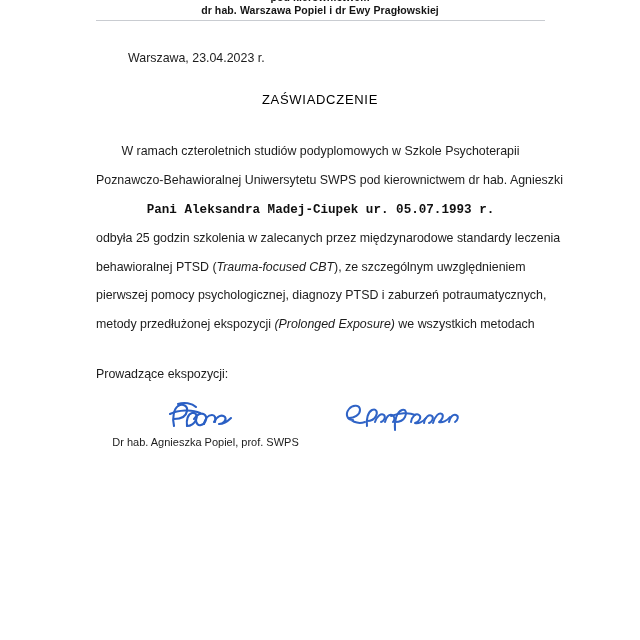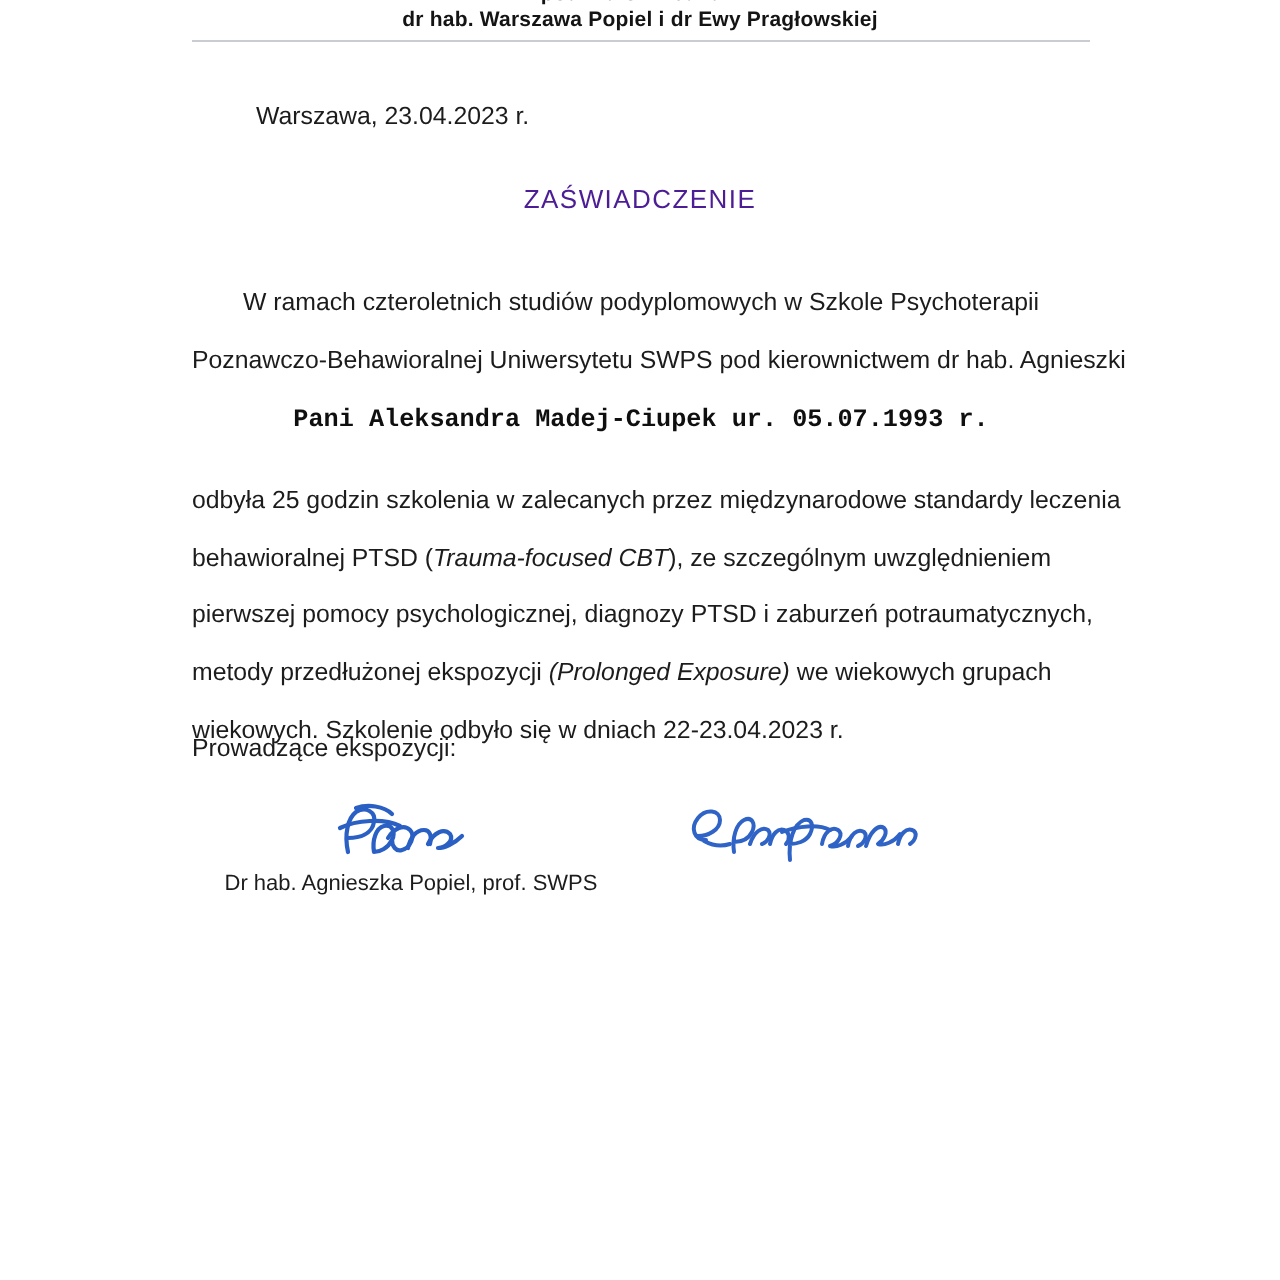--- a/index.html
+++ b/index.html
@@ -65,21 +65,21 @@
 
   
   .doc-title {
     position: absolute;
     left: 0;
     top: 92px;
     width: 640px;
     text-align: center;
     font-size: 13px;
     letter-spacing: 0.055em;
-    color: #4c1d95;
+    color: #000000;
   }
 
   
   .intro {
     position: absolute;
     left: 96px;
     top: 137px;
     width: 449px;
     text-align: center;
     font-size: 12.4px;
@@ -107,21 +107,20 @@
 
   
   .body-block {
     position: absolute;
     left: 96px;
     top: 224px;
     width: 455px;
     font-size: 12.4px;
     line-height: 28.7px;
     color: #1c1c1c;
-    margin-top: 12px;
   }
   .body-block .body-line {
     display: block;
     white-space: nowrap;
   }
   .body-block i {
     font-style: italic;
   }
 
   
@@ -194,22 +193,21 @@
     <span class="intro-line">W ramach czteroletnich studiów podyplomowych w Szkole Psychoterapii</span>
     <span class="intro-line">Poznawczo-Behawioralnej Uniwersytetu SWPS pod kierownictwem dr hab. Agnieszki</span>
   </div>
 
   <div class="recipient">Pani Aleksandra Madej-Ciupek ur. 05.07.1993 r.</div>
 
   <div class="body-block">
     <span class="body-line"><span>odbyła 25 godzin szkolenia w zalecanych przez międzynarodowe standardy leczenia</span></span>
     <span class="body-line"><span>behawioralnej PTSD (</span><i>Trauma-focused CBT</i><span>), ze szczególnym uwzględnieniem</span></span>
     <span class="body-line"><span>pierwszej pomocy psychologicznej, diagnozy PTSD i zaburzeń potraumatycznych,</span></span>
-    <span class="body-line"><span>metody przedłużonej ekspozycji </span><i>(Prolonged Exposure)</i><span> we wiekowych grupach</span></span>
-    <span class="body-line"><span>wiekowych. Szkolenie odbyło się w dniach 22-23.04.2023 r.</span></span>
+    <span class="body-line"><span>metody przedłużonej ekspozycji </span><i>(Prolonged Exposure)</i><span> we wszystkich metodach</span></span>
   </div>
 
   <div class="trainers-label">Prowadzące ekspozycji:</div>
 
   <div class="signatures">
 
     <div class="sig-col left">
       <div class="sig-mark">
         <svg width="235" height="40" viewBox="0 0 235 40" fill="none" xmlns="http://www.w3.org/2000/svg">
           <g stroke="#2a5fc4" stroke-width="2.1" stroke-linecap="round" stroke-linejoin="round" fill="none">

